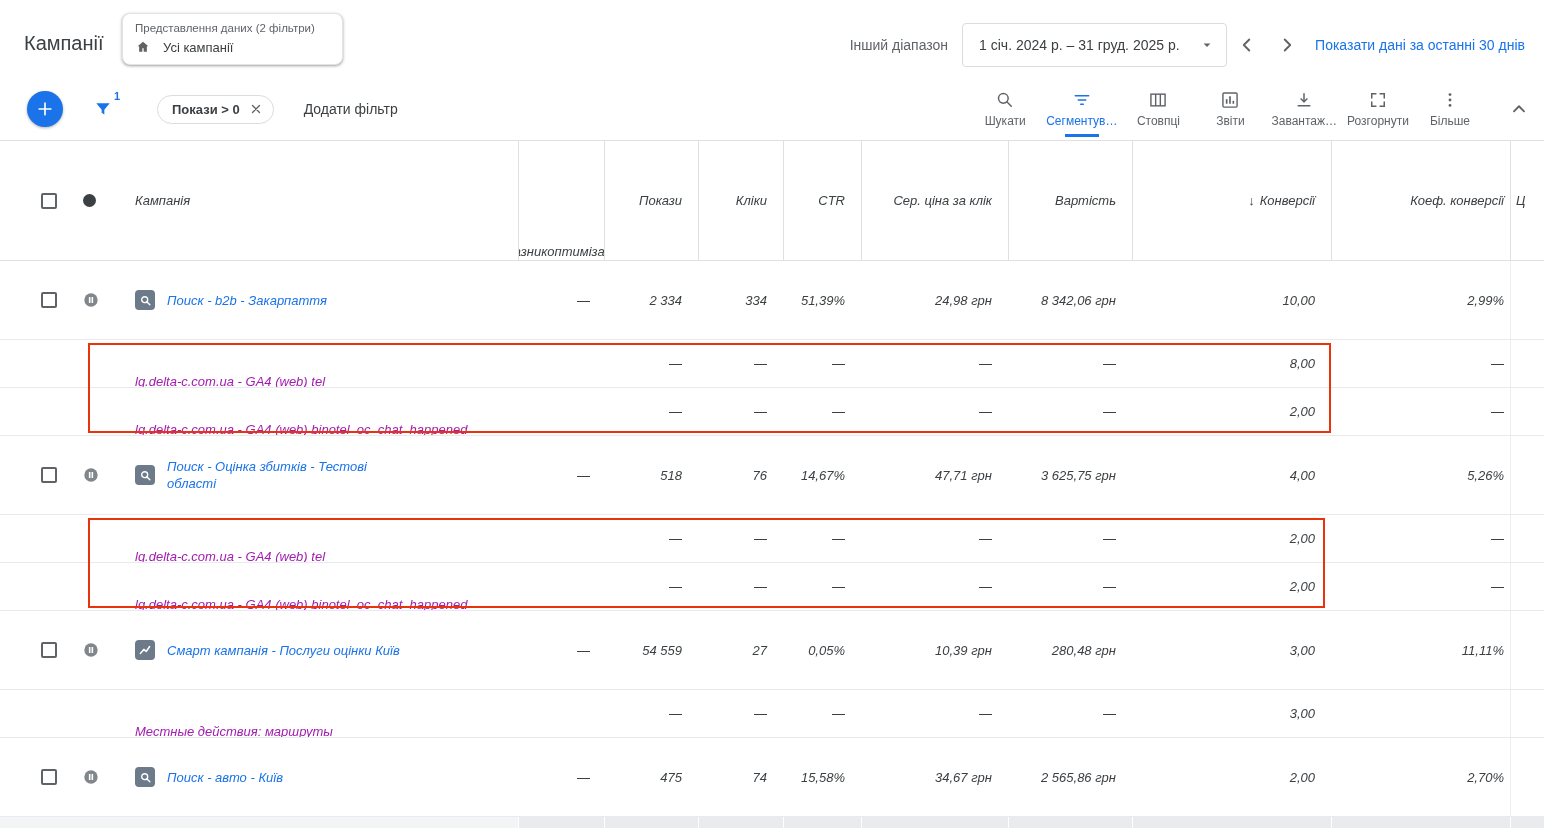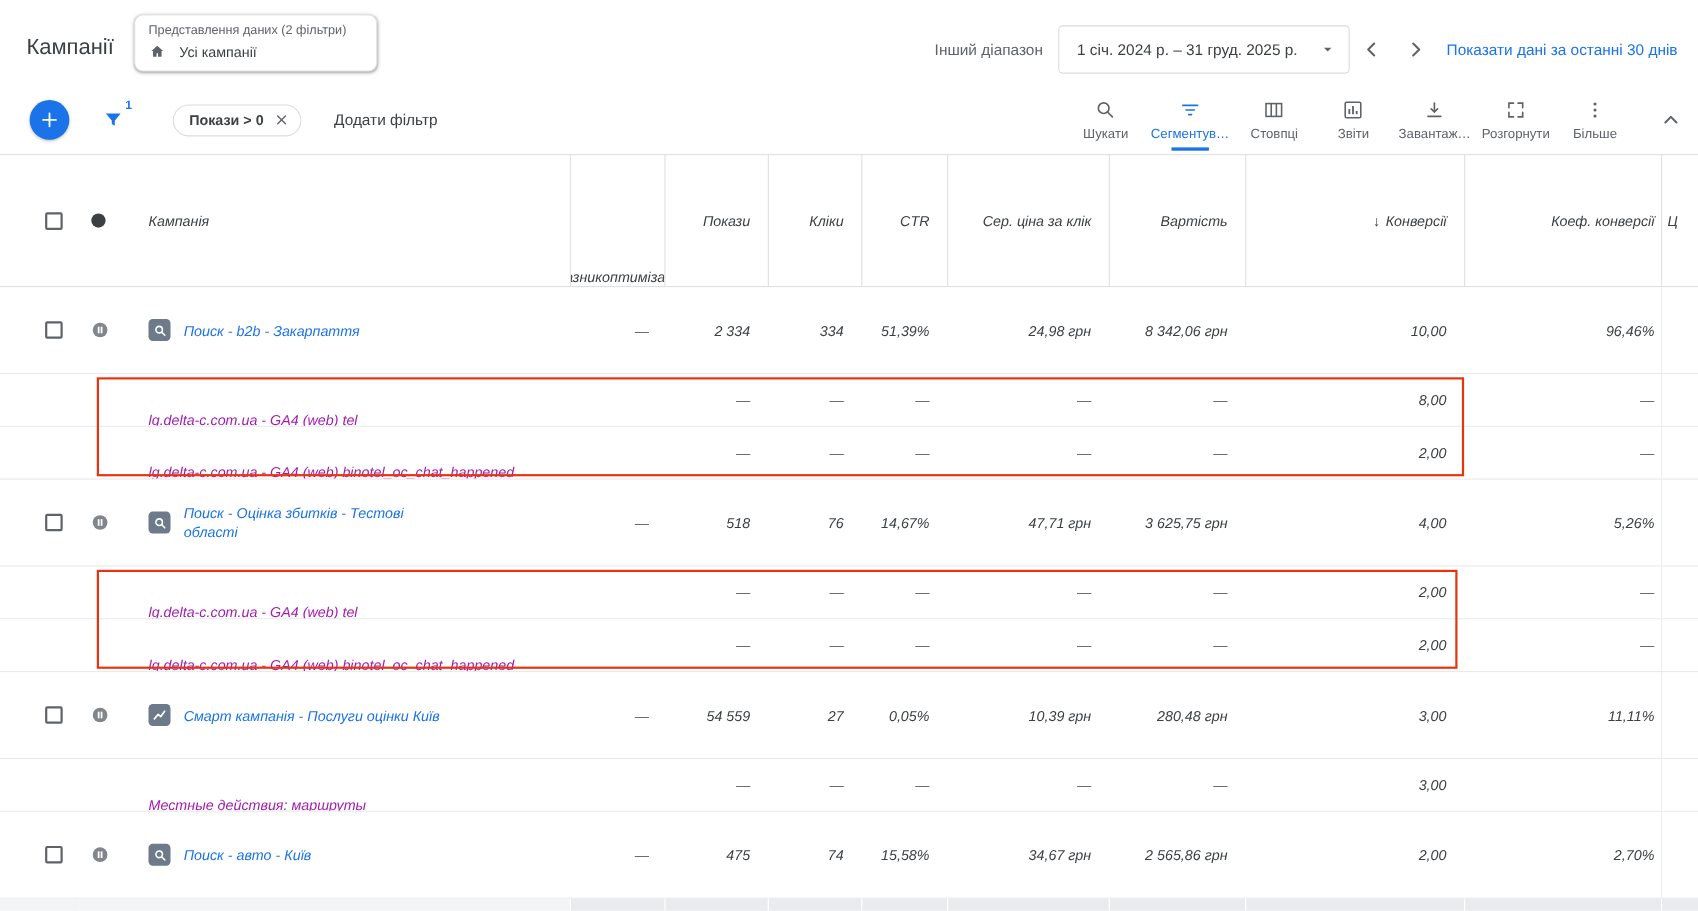--- a/index.html
+++ b/index.html
@@ -304,21 +304,21 @@
           </span>
           <a class="camp-name">Поиск - b2b - Закарпаття</a>
         </div>
         <div class="cell c-num" style="padding-right:14px">—</div>
         <div class="cell c-num c-impressions">2 334</div>
         <div class="cell c-num c-clicks">334</div>
         <div class="cell c-num c-ctr">51,39%</div>
         <div class="cell c-num c-avg_cpc">24,98 грн</div>
         <div class="cell c-num c-cost">8 342,06 грн</div>
         <div class="cell c-num c-conversions">10,00</div>
-        <div class="cell c-num c-conv_rate">96,46%</div>
+        <div class="cell c-num c-conv_rate">2,99%</div>
         <div class="cell c-last"></div>
       </div>
       <div class="row row-sub">
         <div class="cell"></div>
         <div class="cell"></div>
         <div class="cell c-campaign">
           <span class="sub-name">lg.delta-c.com.ua - GA4 (web) tel</span>
         </div>
         <div class="cell c-num"></div>
         <div class="cell c-num c-impressions">—</div>

